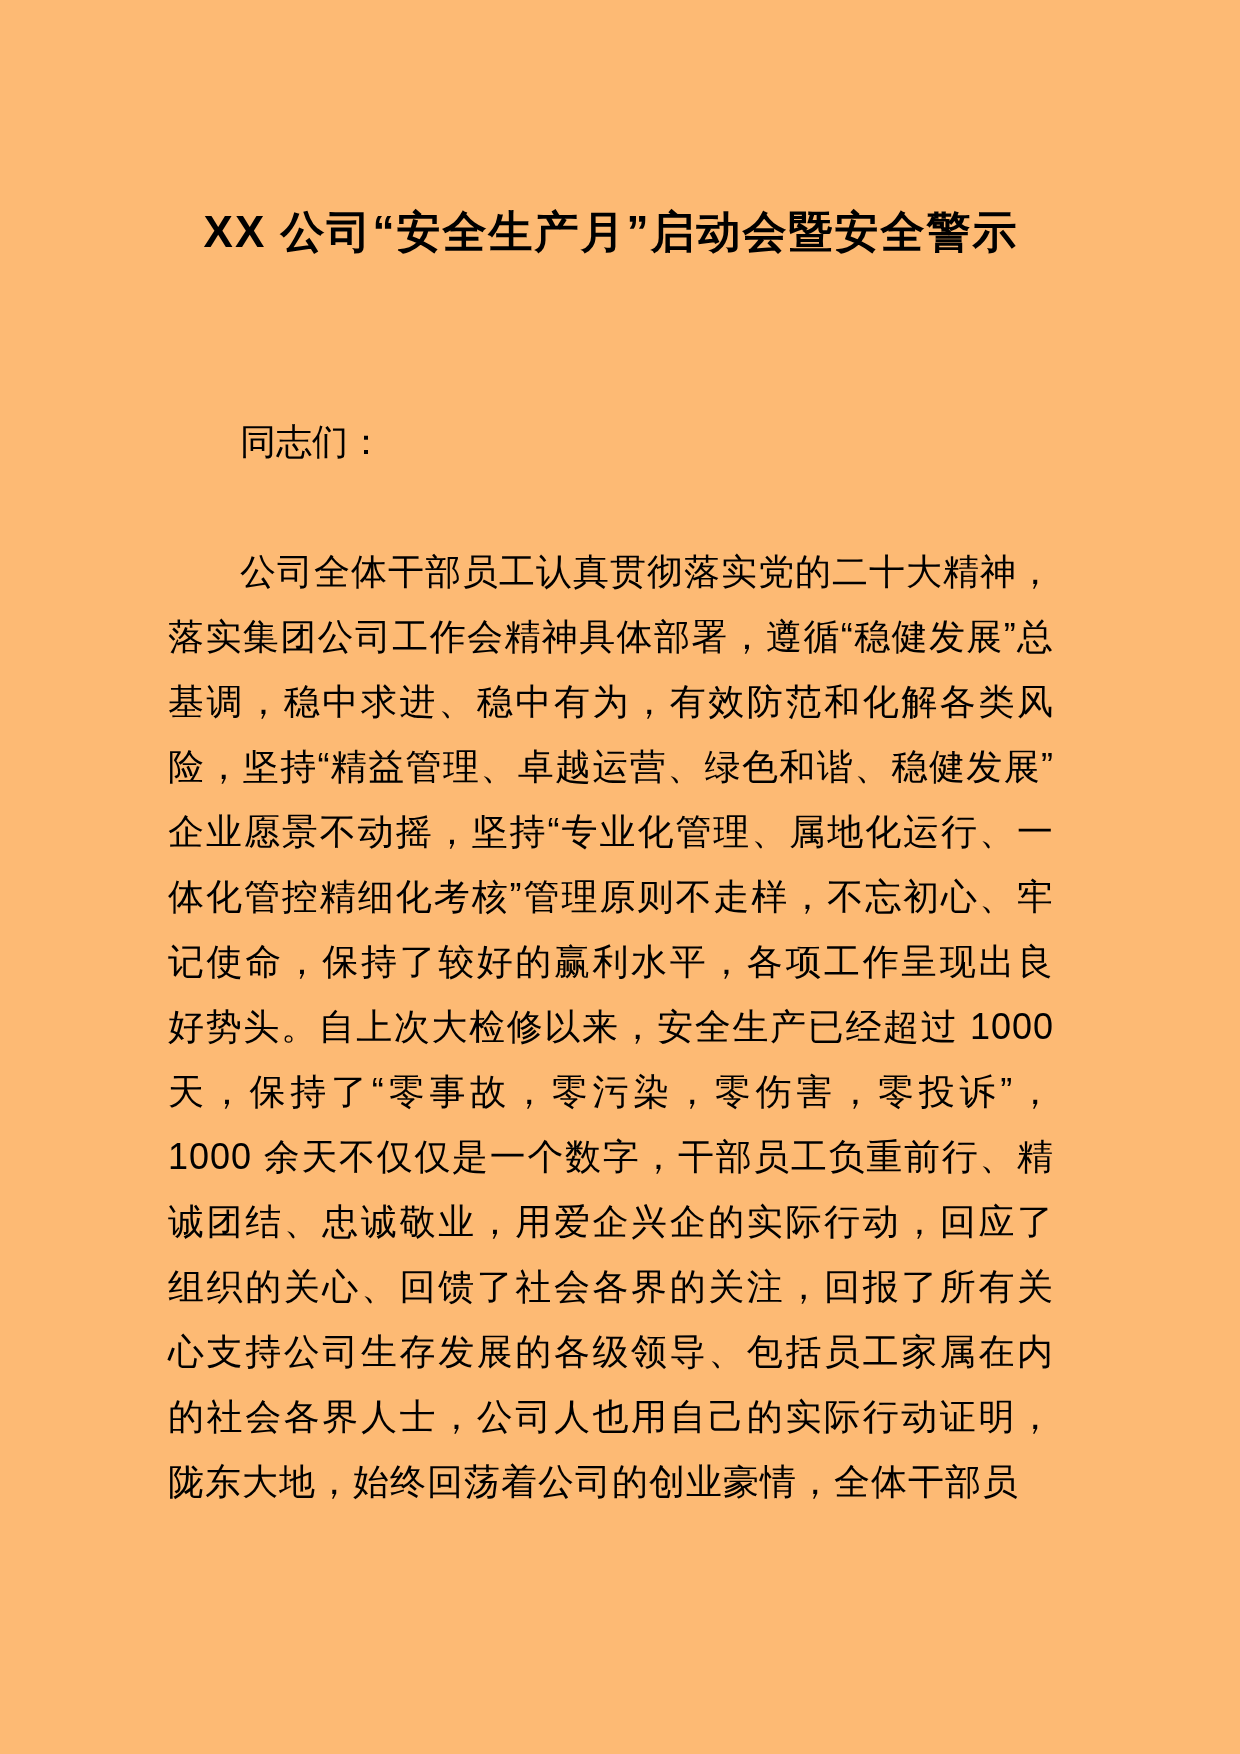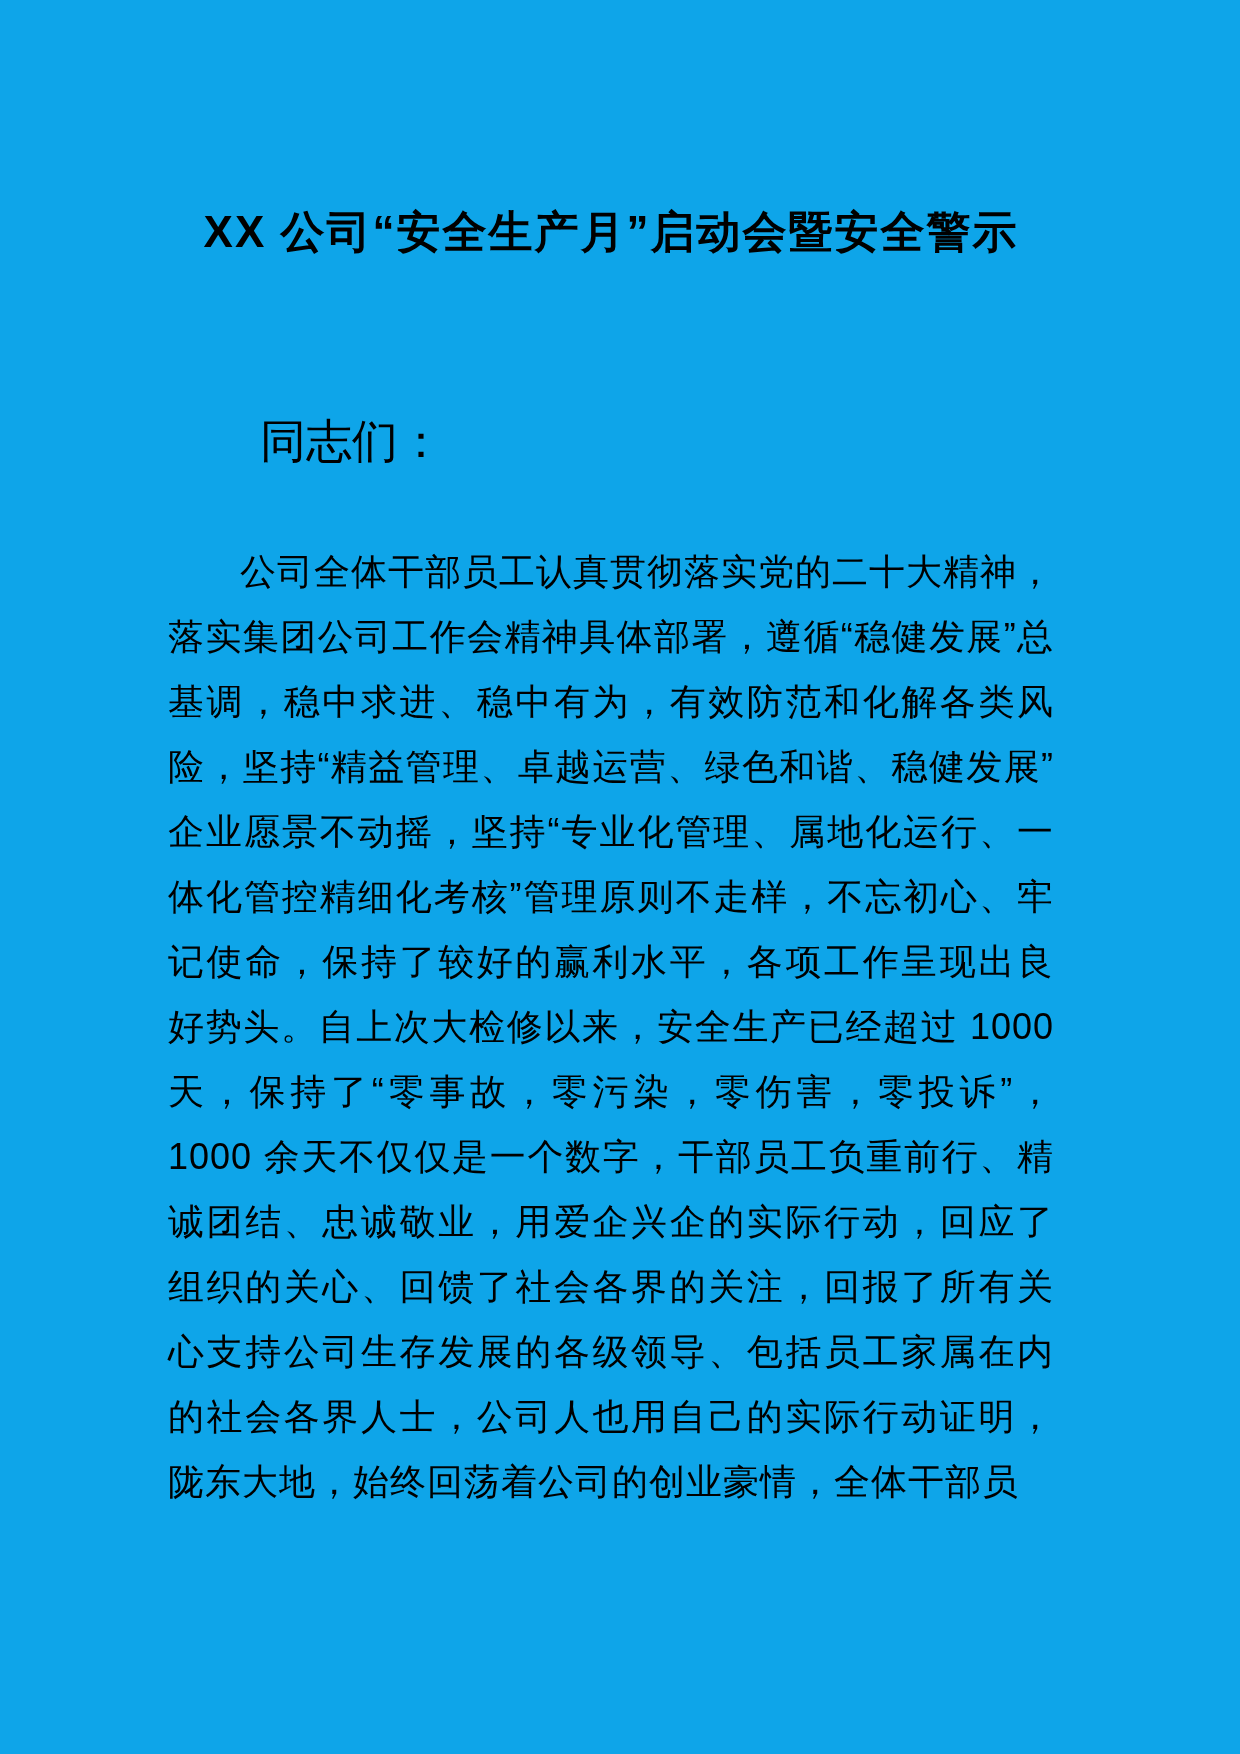--- a/index.html
+++ b/index.html
@@ -5,21 +5,21 @@
   html, body {
     margin: 0;
     padding: 0;
     background: #ffffff;
   }
   .page {
     position: relative;
     width: 1240px;
     height: 1754px;
     margin: 0 auto;
-    background: #0ea5e9;
+    background: #fdba74;
     box-sizing: border-box;
     padding: 0 186px 0 168px;
     overflow: hidden;
     color: #000000;
   }
   .doc-title {
     margin: 168px 0 0 0;
     font-family: "Liberation Sans", "DejaVu Sans", sans-serif;
     font-weight: 900;
     font-size: 44px;
@@ -29,21 +29,21 @@
     color: #000000;
   }
   .doc-title .title-line {
     display: block;
     white-space: nowrap;
   }
   .salutation {
     margin: 113px 0 0 0;
     font-family: "Liberation Sans", "DejaVu Sans", sans-serif;
     font-weight: 400;
-    font-size: 46px;
+    font-size: 36px;
     line-height: 65px;
     text-indent: 2em;
     color: #000000;
   }
   .body-paragraph {
     margin: 65px 0 0 0;
     font-family: "Liberation Sans", "DejaVu Sans", sans-serif;
     font-weight: 400;
     font-size: 36px;
     line-height: 65px;

